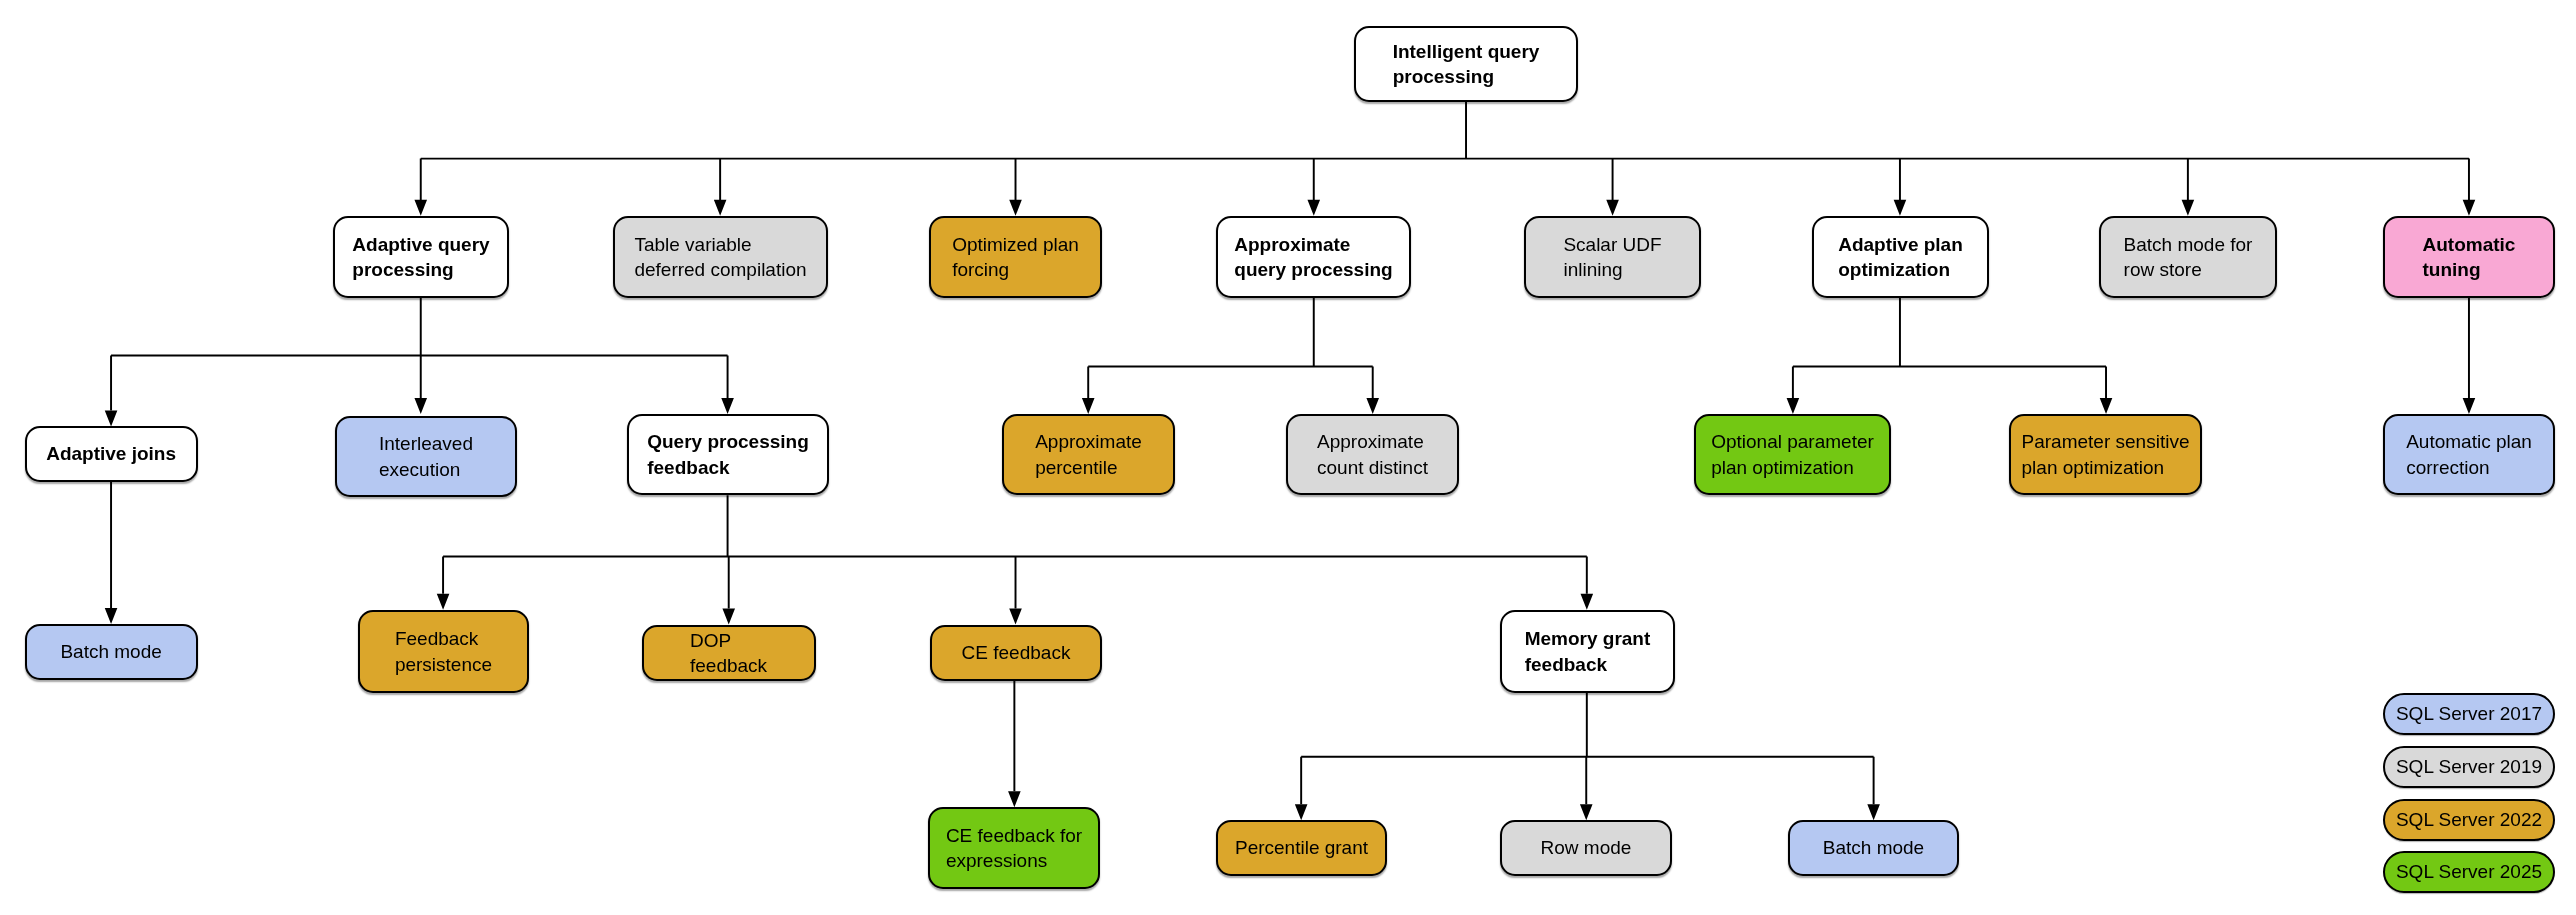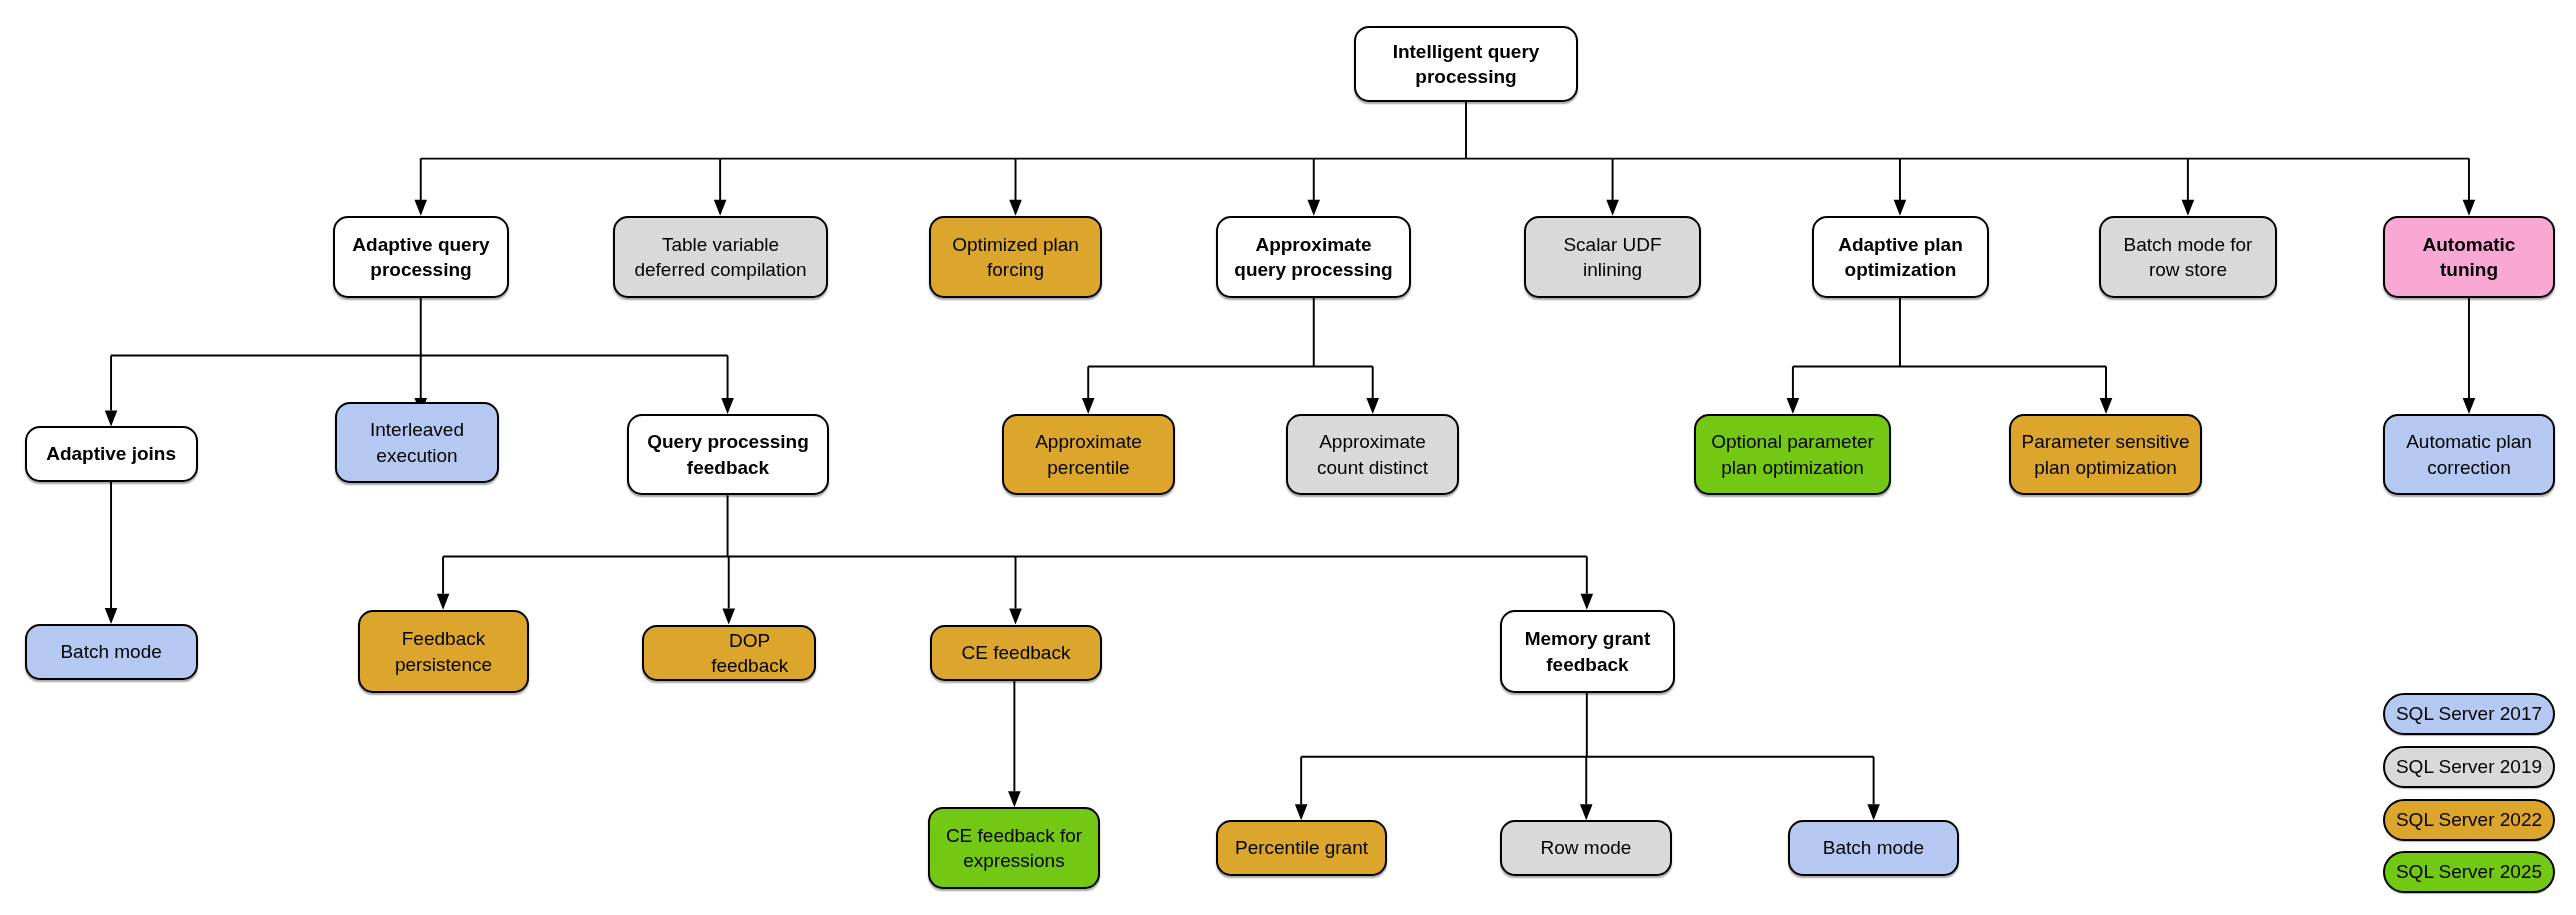--- a/index.html
+++ b/index.html
@@ -5,21 +5,21 @@
   html,body{margin:0;padding:0;background:#ffffff;}
   #stage{position:relative;width:2576px;height:916px;background:#ffffff;overflow:hidden;
          font-family:"Liberation Sans",sans-serif;}
   .connectors{position:absolute;left:0;top:0;}
   .lines{fill:none;stroke:#000000;stroke-width:3.4px;}
   .arrows{fill:#000000;stroke:none;}
   .node{
     position:absolute;box-sizing:border-box;
     border:2px solid #000000;border-radius:15px;
     display:flex;align-items:center;justify-content:center;
-    text-align:center;white-space:pre-line;
+    white-space:pre-line;
     font-size:19px;line-height:1.32;color:#000000;
     padding:0 4.6px;background:#ffffff;
     box-shadow:0 2.3px 1.7px -0.6px rgba(0,0,0,0.35);
   }
   .bold{font-weight:bold;}
   .pill{border-radius:22px;box-shadow:0 1.7px 1.1px -0.6px rgba(0,0,0,0.3);}
 </style>
 </head>
 <body>
 
@@ -65,21 +65,21 @@
   <div class="node" style="left: 1524px; top: 216px; width: 177px; height: 82px; background-color: rgb(217, 217, 217);">Scalar UDF
 inlining</div>
   <div class="node bold" style="left: 1812px; top: 216px; width: 177px; height: 82px; background-color: rgb(255, 255, 255);">Adaptive plan
 optimization</div>
   <div class="node" style="left: 2099px; top: 216px; width: 178px; height: 82px; background-color: rgb(217, 217, 217);">Batch mode for
 row store</div>
   <div class="node bold" style="left: 2383px; top: 216px; width: 172px; height: 82px; background-color: #f9a8d4;">Automatic
 tuning</div>
 
   <div class="node bold" style="left: 24.6px; top: 426px; width: 173px; height: 56px; background-color: rgb(255, 255, 255);">Adaptive joins</div>
-  <div class="node" style="left: 335px; top: 402px; width: 164px; height: 81px; background-color: rgb(181, 200, 242);">Interleaved
+  <div class="node" style="left: 335px; top: 416px; width: 182px; height: 81px; background-color: rgb(181, 200, 242);">Interleaved
 execution</div>
   <div class="node bold" style="left: 627px; top: 414px; width: 202px; height: 81px; background-color: rgb(255, 255, 255);">Query processing
 feedback</div>
   <div class="node" style="left: 1002px; top: 414px; width: 173px; height: 81px; background-color: rgb(219, 166, 43);">Approximate
 percentile</div>
   <div class="node" style="left: 1286px; top: 414px; width: 173px; height: 81px; background-color: rgb(217, 217, 217);">Approximate
 count distinct</div>
   <div class="node" style="left: 1694px; top: 414px; width: 197px; height: 81px; background-color: rgb(115, 200, 19);">Optional parameter
 plan optimization</div>
   <div class="node" style="left: 2009px; top: 414px; width: 193px; height: 81px; background-color: rgb(219, 166, 43);">Parameter sensitive

